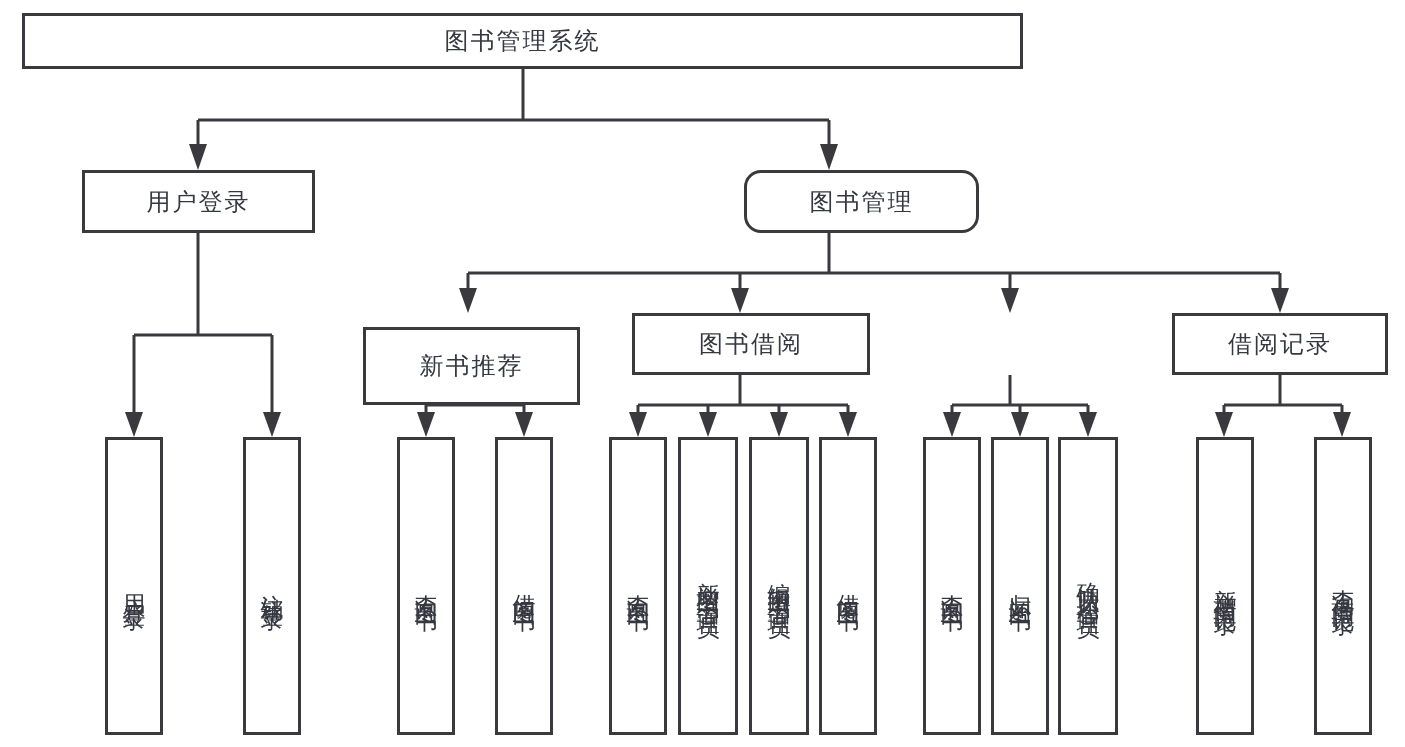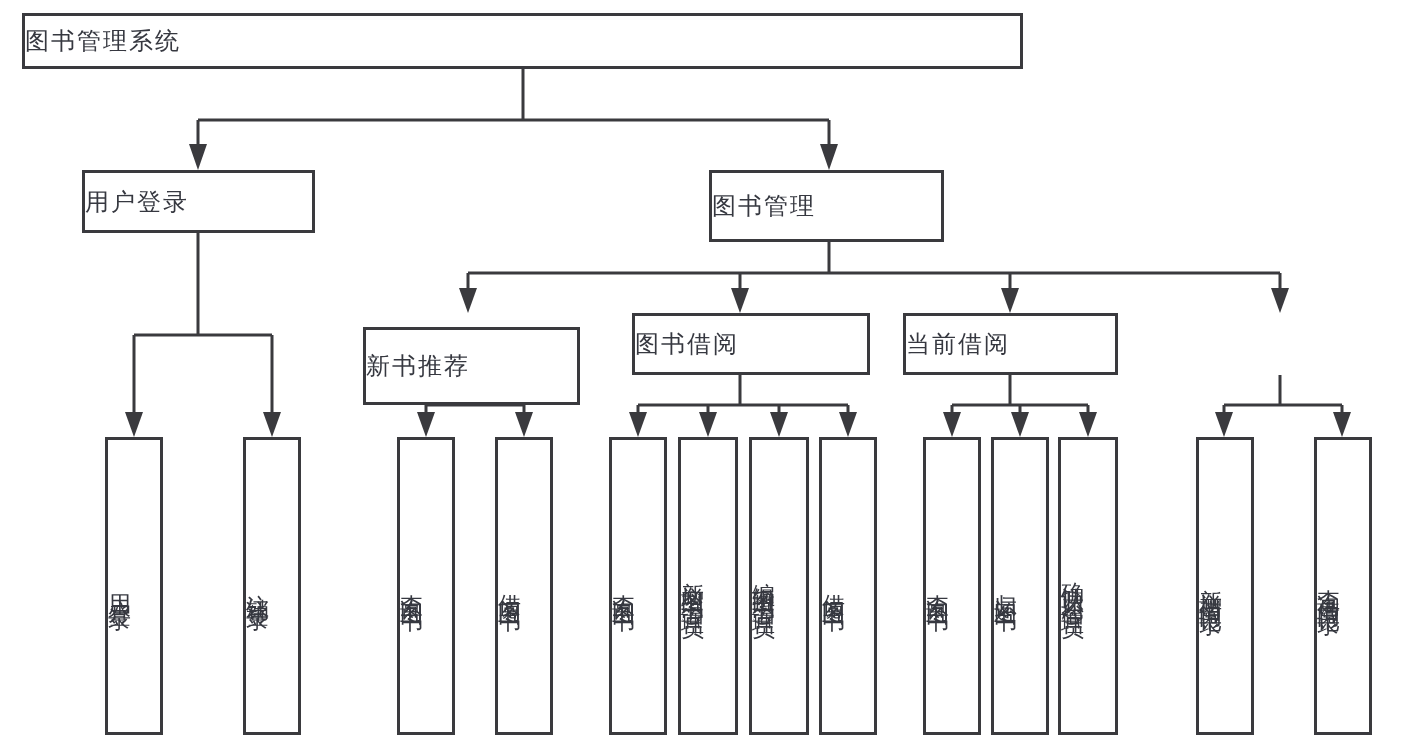--- a/index.html
+++ b/index.html
@@ -27,21 +27,21 @@
   }
   svg.connectors .rails path { stroke: var(--line); fill: none; stroke-width: 3; }
   svg.connectors .arrows polygon { fill: var(--line); stroke: none; }
   .box {
     position: absolute;
     box-sizing: border-box;
     background: var(--background);
     border: 3px solid var(--line);
     display: flex;
     align-items: center;
-    justify-content: flex-start;
+    justify-content: center;
     color: var(--text);
   }
   .h-box { font-size: 24px; letter-spacing: 2px; }
   .leaf span {
     writing-mode: vertical-rl;
     text-orientation: upright;
     font-size: 23px;
     line-height: 1;
     letter-spacing: 5px;
   }
@@ -101,32 +101,32 @@
     </g>
   </svg>
 
   <div class="box h-box" style="left:22px; top:13px; width:1001px; height:56px;">
     <span>图书管理系统</span>
   </div>
 
   <div class="box h-box" style="left:82px; top:170px; width:233px; height:63px;">
     <span>用户登录</span>
   </div>
-  <div class="box h-box" style="left:709px; top:170px; width:235px; height:72px;">
+  <div class="box h-box" style="left:744px; top:170px; width:235px; height:63px;border-radius:17px;">
     <span>图书管理</span>
   </div>
 
   <div class="box h-box" style="left:363px; top:327px; width:217px; height:78px;">
     <span>新书推荐</span>
   </div>
   <div class="box h-box" style="left:632px; top:313px; width:238px; height:62px;">
     <span>图书借阅</span>
   </div>
-  <div class="box h-box" style="left:903px; top:313px; width:215px; height:62px;">
-    <span>当前借阅</span>
+  <div class="box h-box" style="left:1172px; top:313px; width:216px; height:62px;">
+    <span>借阅记录</span>
   </div>
 
   <div class="box leaf" style="left:105px; top:437px; width:58px; height:298px;">
     <span>用户登录</span>
   </div>
   <div class="box leaf" style="left:243px; top:437px; width:58px; height:298px;">
     <span>注销登录</span>
   </div>
 
   <div class="box leaf" style="left:397px; top:437px; width:58px; height:298px;">

